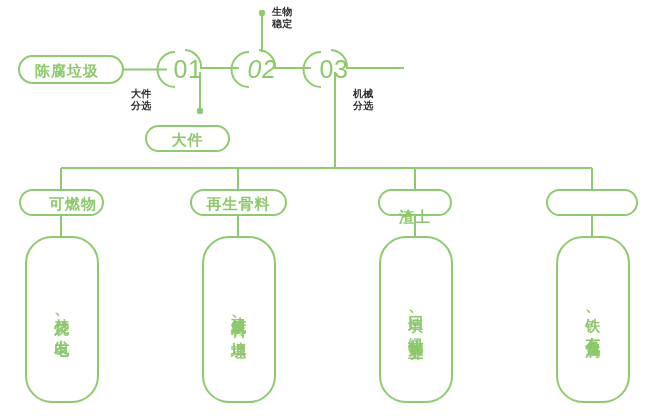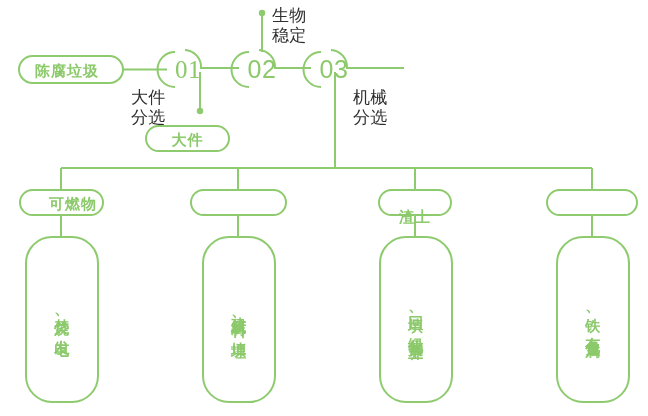--- a/index.html
+++ b/index.html
@@ -25,22 +25,22 @@
     height: 416px;
   }
   .lbl {
     position: absolute;
     white-space: pre;
     line-height: 1.18;
   }
   
   .note {
     color: #2f2f2f;
-    font-size: 17px;
-    font-weight: 400;
+    font-size: 10px;
+    font-weight: 700;
     letter-spacing: 0.2px;
   }
   
   .num {
     color: #8bc96a;
     font-size: 25px;
     font-weight: 400;
     letter-spacing: 0.5px;
   }
   
@@ -116,34 +116,35 @@
 
       <rect x="26" y="237" width="72" height="165" rx="26" ry="26"></rect>
       <rect x="203" y="237" width="72" height="165" rx="26" ry="26"></rect>
       <rect x="380" y="237" width="72" height="165" rx="26" ry="26"></rect>
       <rect x="557" y="237" width="72" height="165" rx="26" ry="26"></rect>
     </g>
   </svg>
 
   <div class="lbl pill-txt" style="left:19px; top:62px; width:96px;">陈腐垃圾</div>
 
-  <div class="lbl num" style="left:168px; top:55px; width:40px; text-align:center;font-family:Liberation Serif, serif;">01</div>
-  <div class="lbl num" style="left:242px; top:55px; width:40px; text-align:center;">02</div>
+  <div class="lbl num" style="left:168px; top:55px; width:40px; text-align:center;">01</div>
+  <div class="lbl num" style="left:242px; top:55px; width:40px; text-align:center;font-style:italic;">02</div>
   <div class="lbl num" style="left:314px; top:55px; width:40px; text-align:center;">03</div>
 
   <div class="lbl note" style="left:131px; top:88px; text-align:center;">大件
 分选</div>
   <div class="lbl note" style="left:272px; top:6px; text-align:left;">生物
 稳定</div>
   <div class="lbl note" style="left:353px; top:88px; text-align:right;">机械
 分选</div>
 
   <div class="lbl pill-txt" style="left:146px; top:131px; width:83px;">大件</div>
 
   <div class="lbl pill-txt" style="left:20px; top:195px; width:106px;">可燃物</div>
+  <div class="lbl pill-txt" style="left:191px; top:195px; width:95px;">再生骨料</div>
   <div class="lbl pill-txt" style="left:379px; top:208px; width:72px;">渣土</div>
 
   <div class="lbl" style="left:26px; top:237px; width:72px; height:165px; display:flex; align-items:center; justify-content:center;">
     <span class="vbox-txt">焚烧、发电</span>
   </div>
   <div class="lbl" style="left:203px; top:237px; width:72px; height:165px; display:flex; align-items:center; justify-content:center;">
     <span class="vbox-txt">建筑材料、填埋</span>
   </div>
   <div class="lbl" style="left:380px; top:237px; width:72px; height:165px; display:flex; align-items:center; justify-content:center;">
     <span class="vbox-txt">回填、绿化营养土</span>

